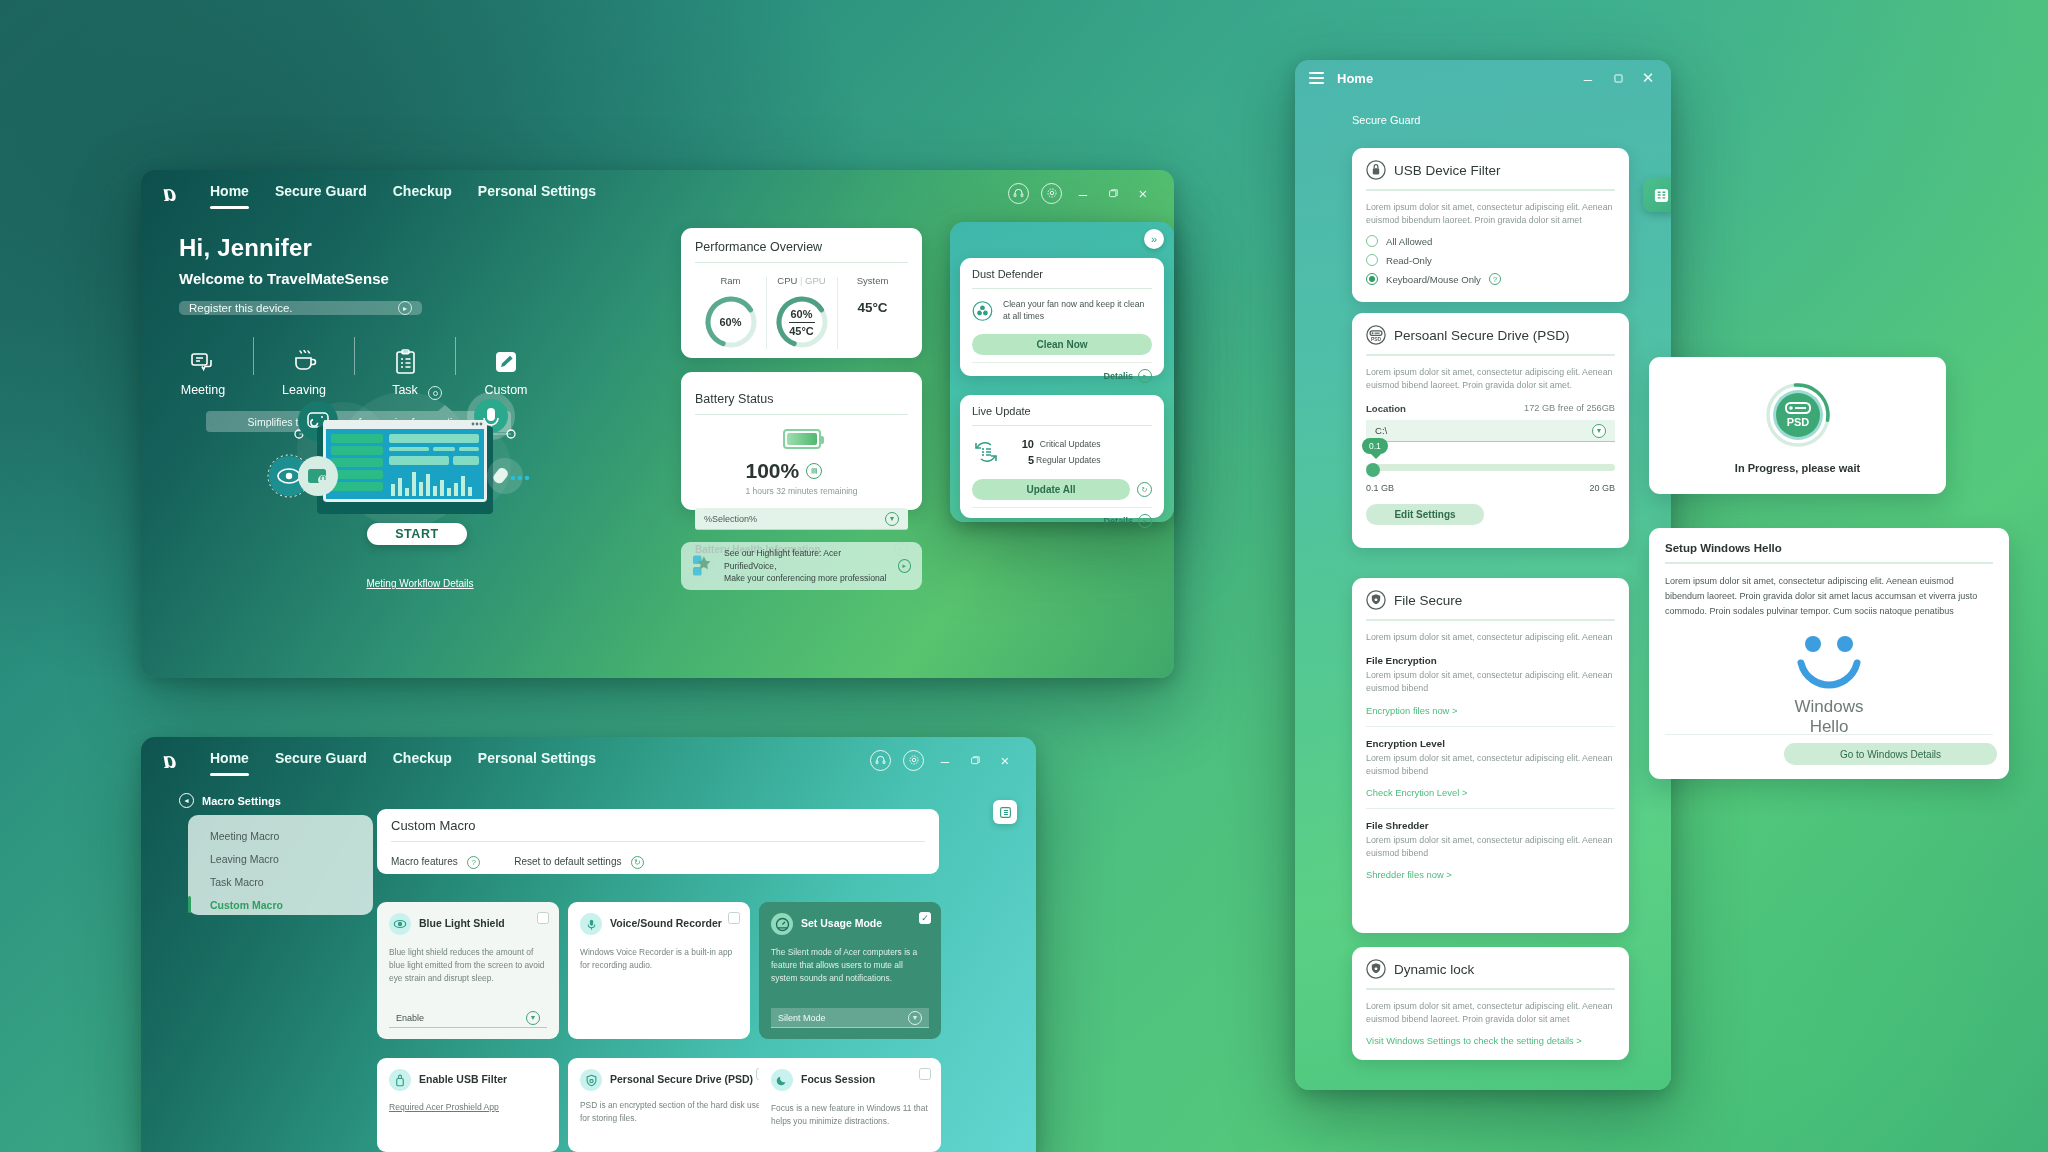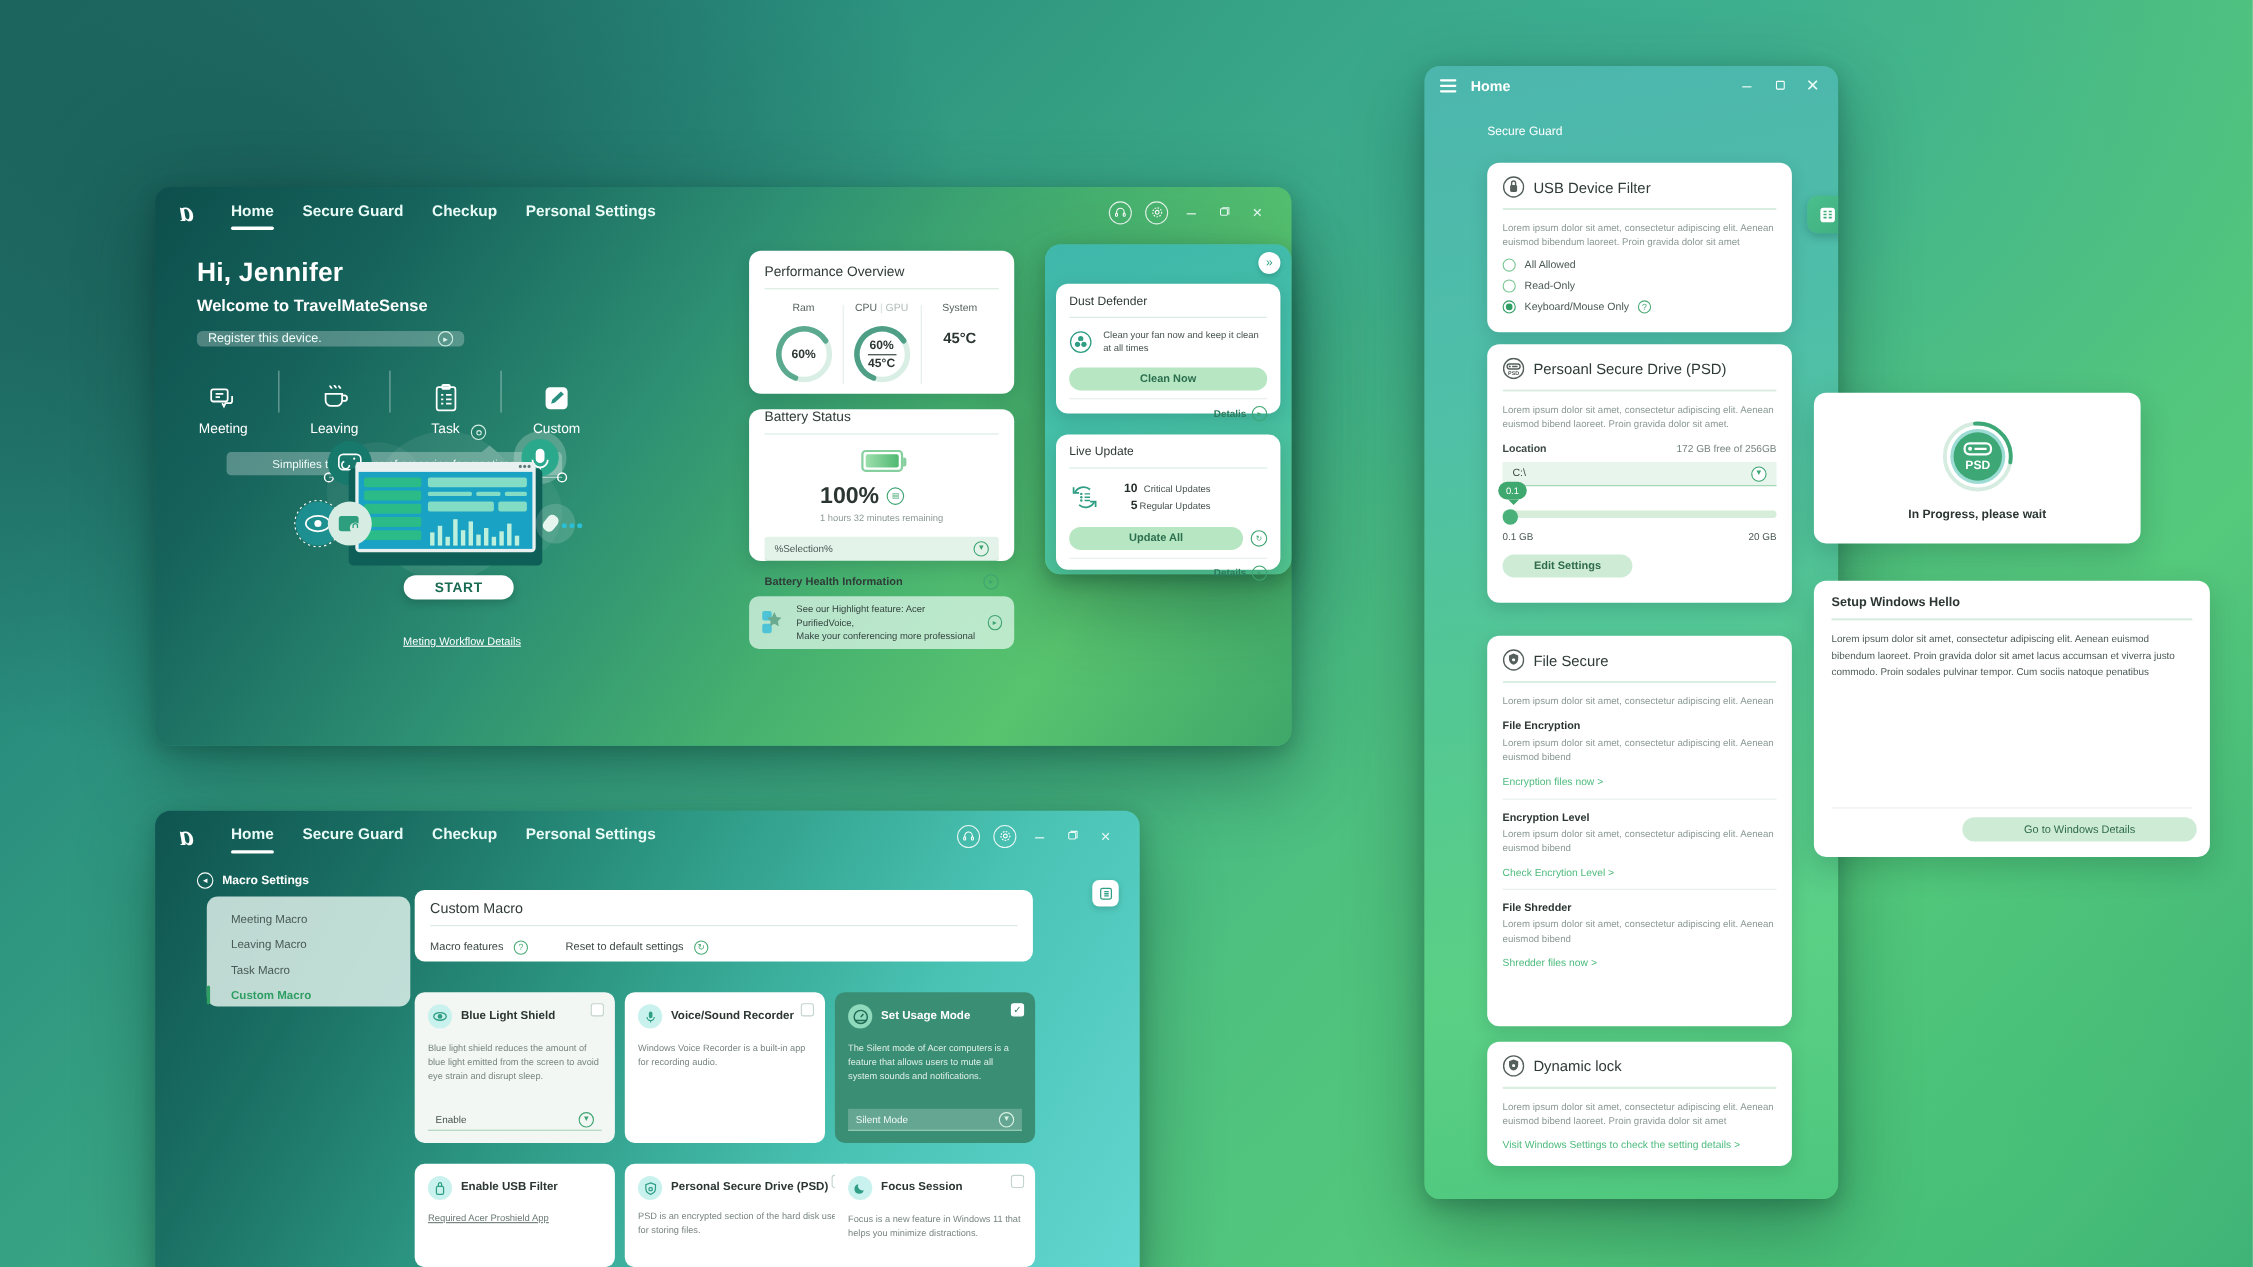--- a/index.html
+++ b/index.html
@@ -74,21 +74,21 @@
   .perfrow { display:flex; margin-top:12px; }
   .perfcol { flex:1; text-align:center; position:relative; }
   .perfcol + .perfcol::before { content:''; position:absolute; left:0; top:2px; bottom:2px; width:1px; background:#e2eee7; }
   .perflbl { font-size:9.5px; color:#55635f; }
   .gauge { width:58px; height:58px; margin:7px auto 0; position:relative; }
   .gtxt { position:absolute; inset:0; display:flex; flex-direction:column; align-items:center;
           justify-content:center; font-size:11px; color:#2b3633; font-weight:600; }
   .gtxt .div { width:26px; height:1px; background:#2b3633; margin:2px 0; }
   .systemp { font-size:13.5px; color:#2b3633; font-weight:600; margin-top:14px; }
 
-  #battcard { position:absolute; left:681px; top:372px; width:241px; height:138px; padding:0 14px; }
+  #battcard { position:absolute; left:681px; top:372px; width:241px; height:138px; padding:20px 14px; }
   .battrow { display:flex; align-items:center; margin-top:14px; gap:10px;flex-direction:column; }
   .battico { width:38px; height:20px; border:2px solid #86cf9e; border-radius:4px; padding:2px; position:relative; }
   .battico i { display:block; height:100%; background:linear-gradient(90deg,#9ddfae,#4fb870); border-radius:2px; }
   .battico::after { content:''; position:absolute; right:-5px; top:5px; width:3px; height:8px;
                     background:#86cf9e; border-radius:0 2px 2px 0; }
   .battpct { font-size:21px; color:#2b3633; font-weight:600; }
   .battsub { font-size:8.5px; color:#8b9a95; margin-top:3px; }
   .selbar { margin-top:12px; height:22px; background:#e4f3e9; border-radius:3px; display:flex;
             align-items:center; padding:0 9px; border-bottom:1px solid #b8dfc6; }
   .selbar span { font-size:9px; color:#4b5a56; }
@@ -831,15 +831,23 @@
       <path d="M34 30h11" stroke="#fff" stroke-width="2"></path>
     <text x="37" y="48" font-size="11" font-weight="bold" fill="#fff" text-anchor="middle" font-family="Liberation Sans">PSD</text>
   </svg>
   <div class="lbl">In Progress, please wait</div>
 </div>
 
 <div id="hellopop">
   <h3>Setup Windows Hello</h3>
   <div class="hhr"></div>
   <p>Lorem ipsum dolor sit amet, consectetur adipiscing elit. Aenean euismod bibendum laoreet. Proin gravida dolor sit amet lacus accumsan et viverra justo commodo. Proin sodales pulvinar tempor. Cum sociis natoque penatibus</p>
+  <div class="hello-face">
+    <svg width="108" height="58" viewBox="0 0 108 58">
+      <circle cx="38" cy="11" r="8" fill="#3c9ede"></circle>
+        <circle cx="70" cy="11" r="8" fill="#3c9ede"></circle>
+      <path d="M26 30c4 16 18 22 28 22s24-6 28-22" fill="none" stroke="#3c9ede" stroke-width="7" stroke-linecap="round"></path>
+    </svg>
+    <div class="hello-lbl">Windows Hello</div>
+  </div>
   <div class="hdiv"></div>
   <div class="hbtn">Go to Windows Details</div>
 </div>
 
 </body></html>

